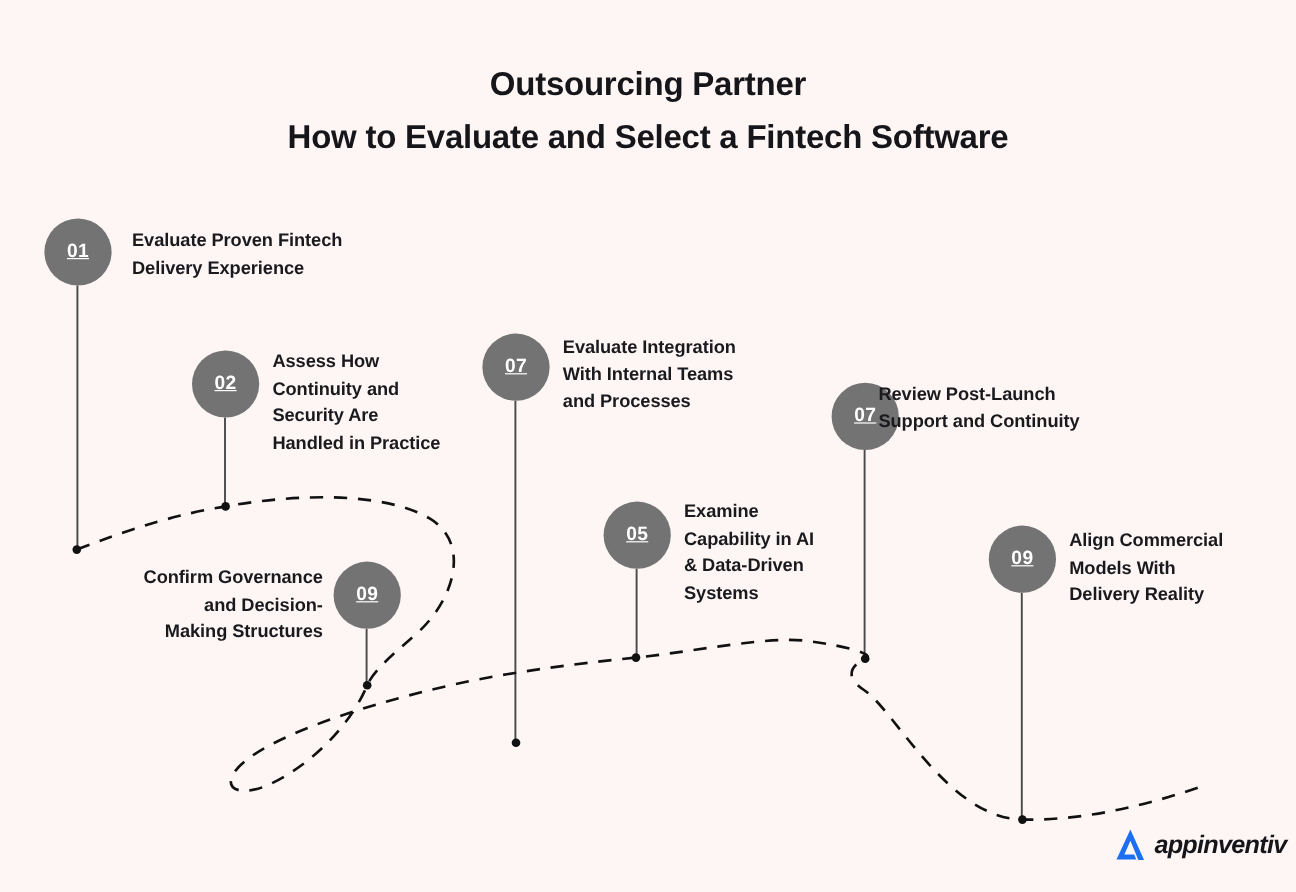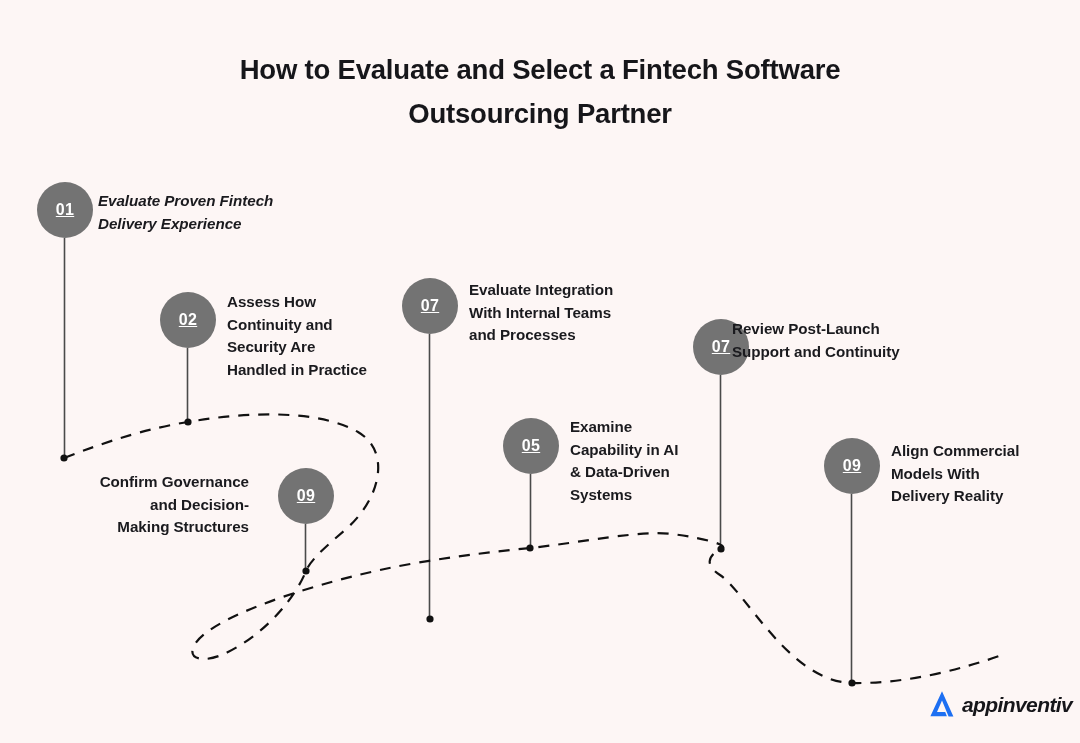--- a/index.html
+++ b/index.html
@@ -124,41 +124,41 @@
     <circle cx="64" cy="458" r="3.6" fill="#111111"></circle>
     <circle cx="188" cy="422" r="3.6" fill="#111111"></circle>
     <circle cx="306" cy="571" r="3.6" fill="#111111"></circle>
     <circle cx="430" cy="619" r="3.6" fill="#111111"></circle>
     <circle cx="530" cy="548" r="3.6" fill="#111111"></circle>
     <circle cx="721" cy="549" r="3.6" fill="#111111"></circle>
     <circle cx="852" cy="683" r="3.6" fill="#111111"></circle>
   </svg>
 
   <div class="title">
+    <div>Outsourcing Partner</div>
     <div>How to Evaluate and Select a Fintech Software</div>
-    <div>Outsourcing Partner</div>
   </div>
 
   <div class="node">
     <div class="badge" style="left:37px; top:182px;">01</div>
-    <div class="label" style="left:98px; top:190px; width:215px;font-style:italic;">Evaluate Proven Fintech
+    <div class="label" style="left:110px; top:190px; width:215px;">Evaluate Proven Fintech
 Delivery Experience</div>
   </div>
 
   <div class="node">
     <div class="badge" style="left:160px; top:292px;">02</div>
     <div class="label" style="left:227px; top:291px; width:180px;">Assess How
 Continuity and
 Security Are
 Handled in Practice</div>
   </div>
 
   <div class="node">
     <div class="badge" style="left:278px; top:468px;">09</div>
-    <div class="label right-align" style="left:37px; top:471px; width:212px;">Confirm Governance
+    <div class="label right-align" style="left:57px; top:471px; width:212px;">Confirm Governance
 and Decision-
 Making Structures</div>
   </div>
 
   <div class="node">
     <div class="badge" style="left:402px; top:278px;">07</div>
     <div class="label" style="left:469px; top:279px; width:185px;">Evaluate Integration
 With Internal Teams
 and Processes</div>
   </div>

